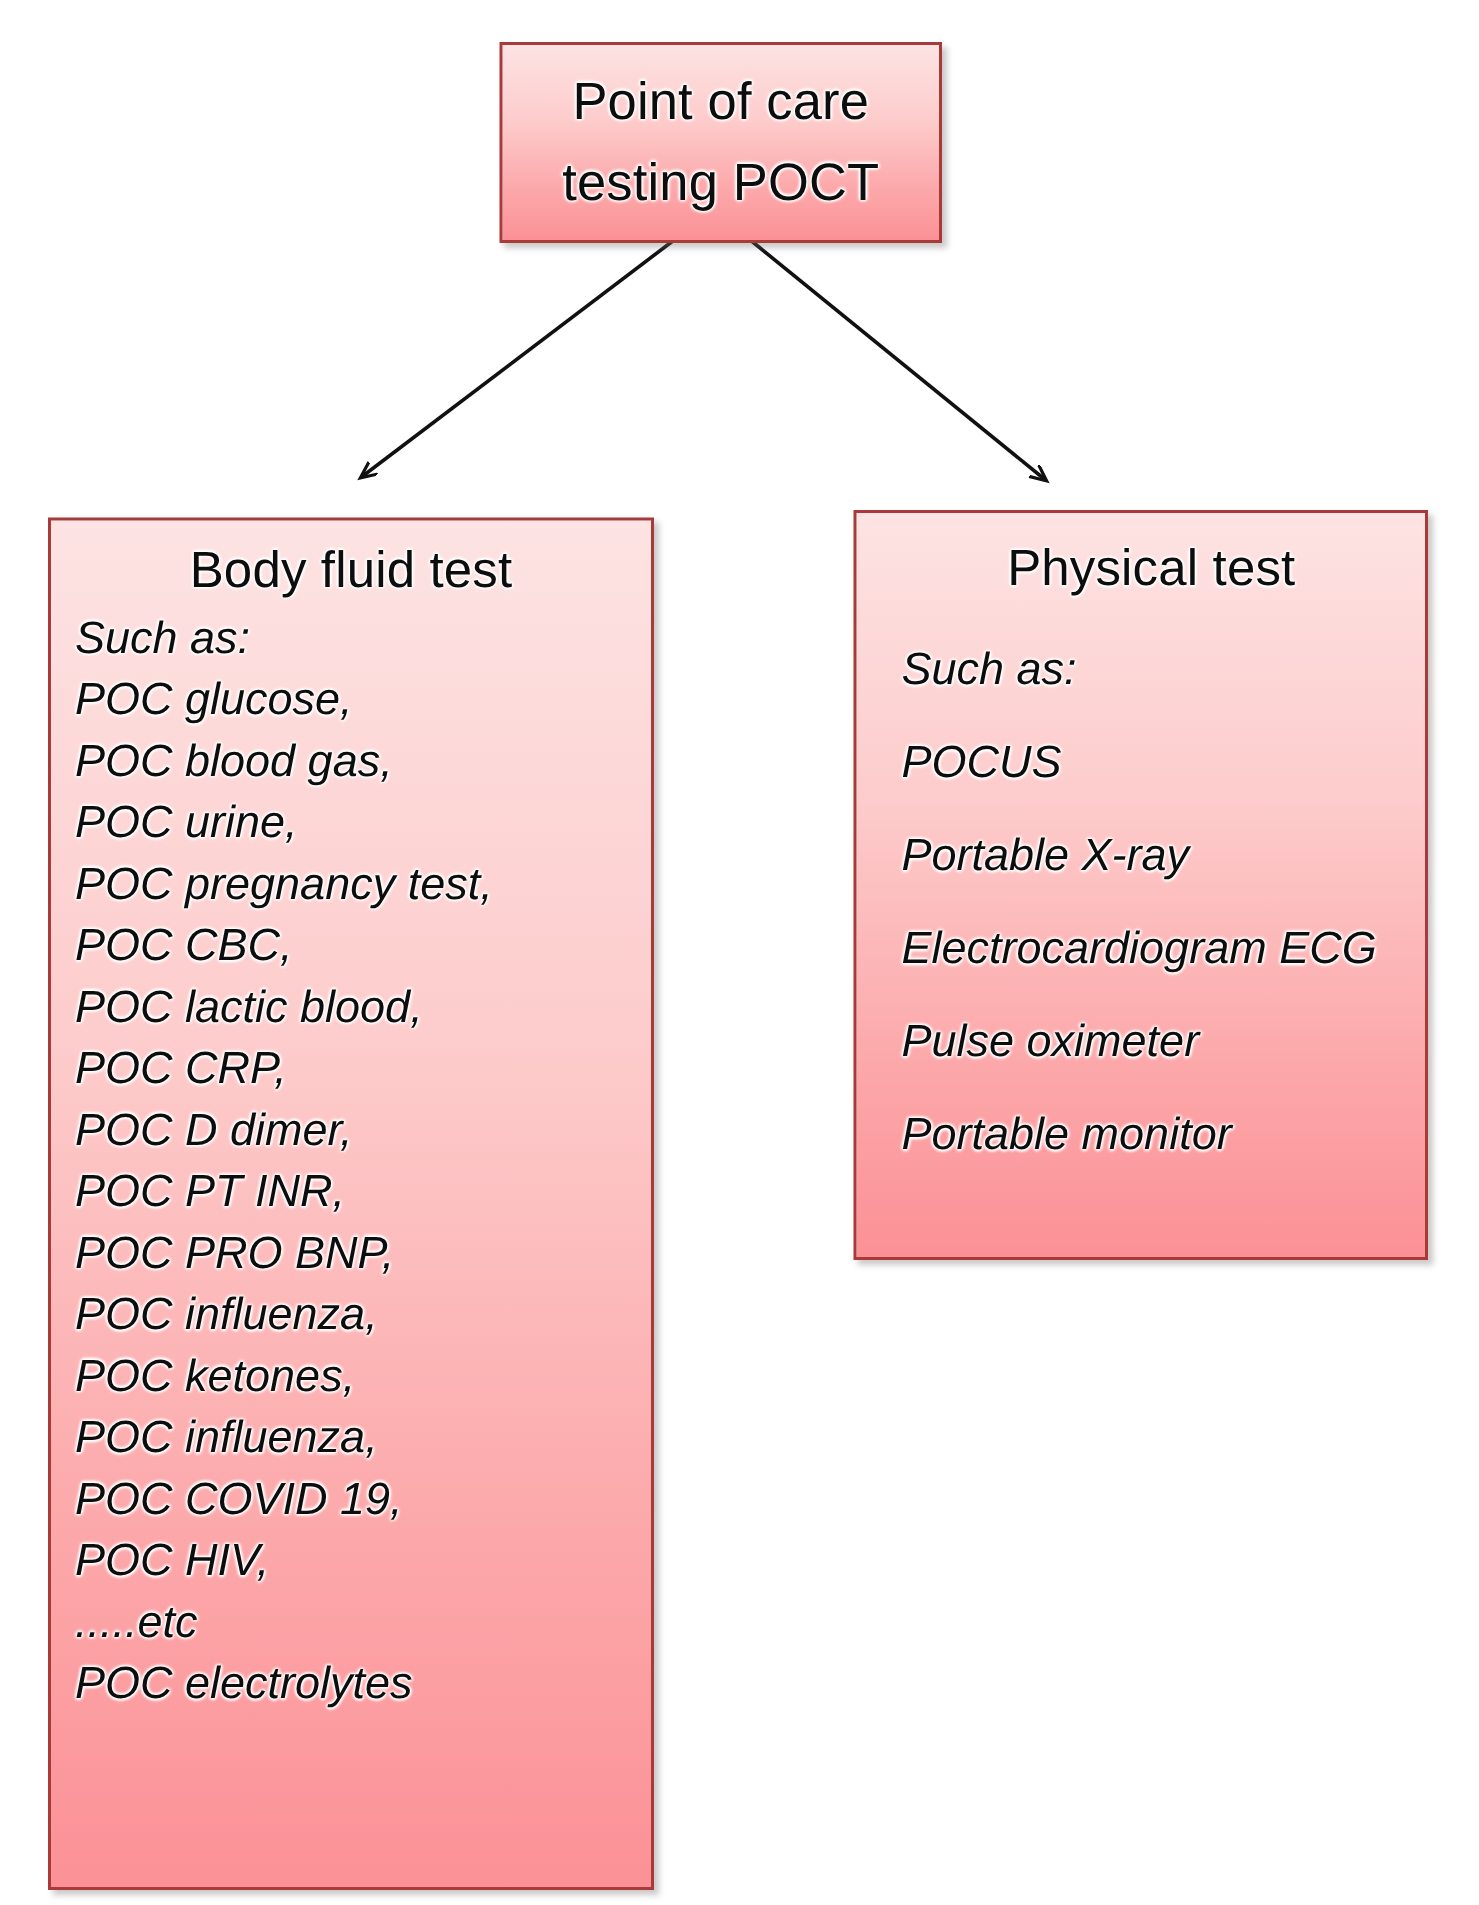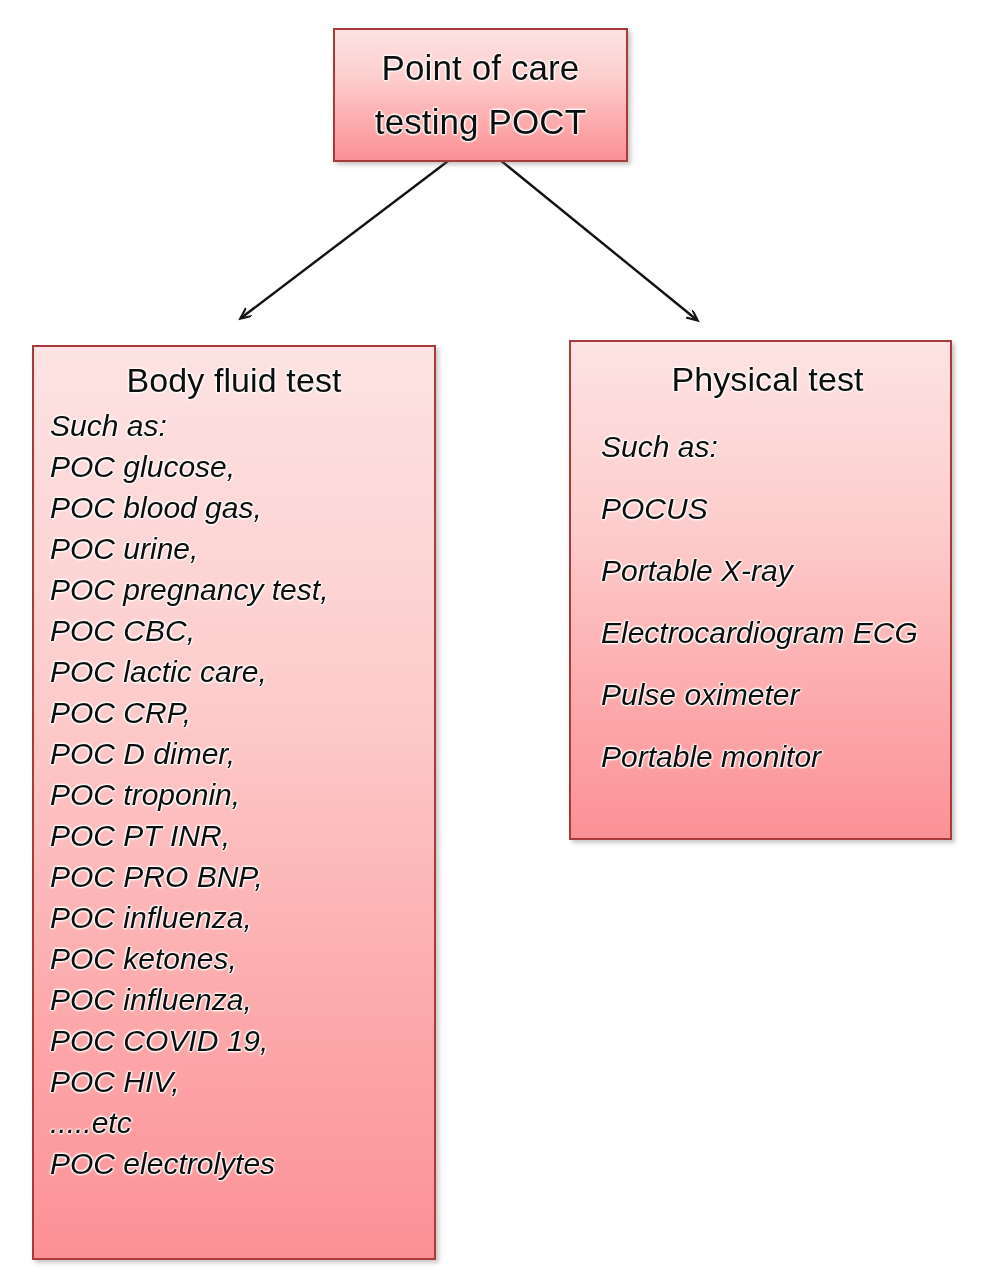--- a/index.html
+++ b/index.html
@@ -149,24 +149,23 @@
 
   <div class="node" id="branch-body-fluid">
     <div class="node-title">Body fluid test</div>
     <ul class="node-list">
       <li>Such as:</li>
       <li>POC glucose,</li>
       <li>POC blood gas,</li>
       <li>POC urine,</li>
       <li>POC pregnancy test,</li>
       <li>POC CBC,</li>
-      <li>POC lactic care,</li>
+      <li>POC lactic blood,</li>
       <li>POC CRP,</li>
       <li>POC D dimer,</li>
-      <li>POC troponin,</li>
       <li>POC PT INR,</li>
       <li>POC PRO BNP,</li>
       <li>POC influenza,</li>
       <li>POC ketones,</li>
       <li>POC influenza,</li>
       <li>POC COVID 19,</li>
       <li>POC HIV,</li>
       <li>.....etc</li>
       <li>POC electrolytes</li>
     </ul>

